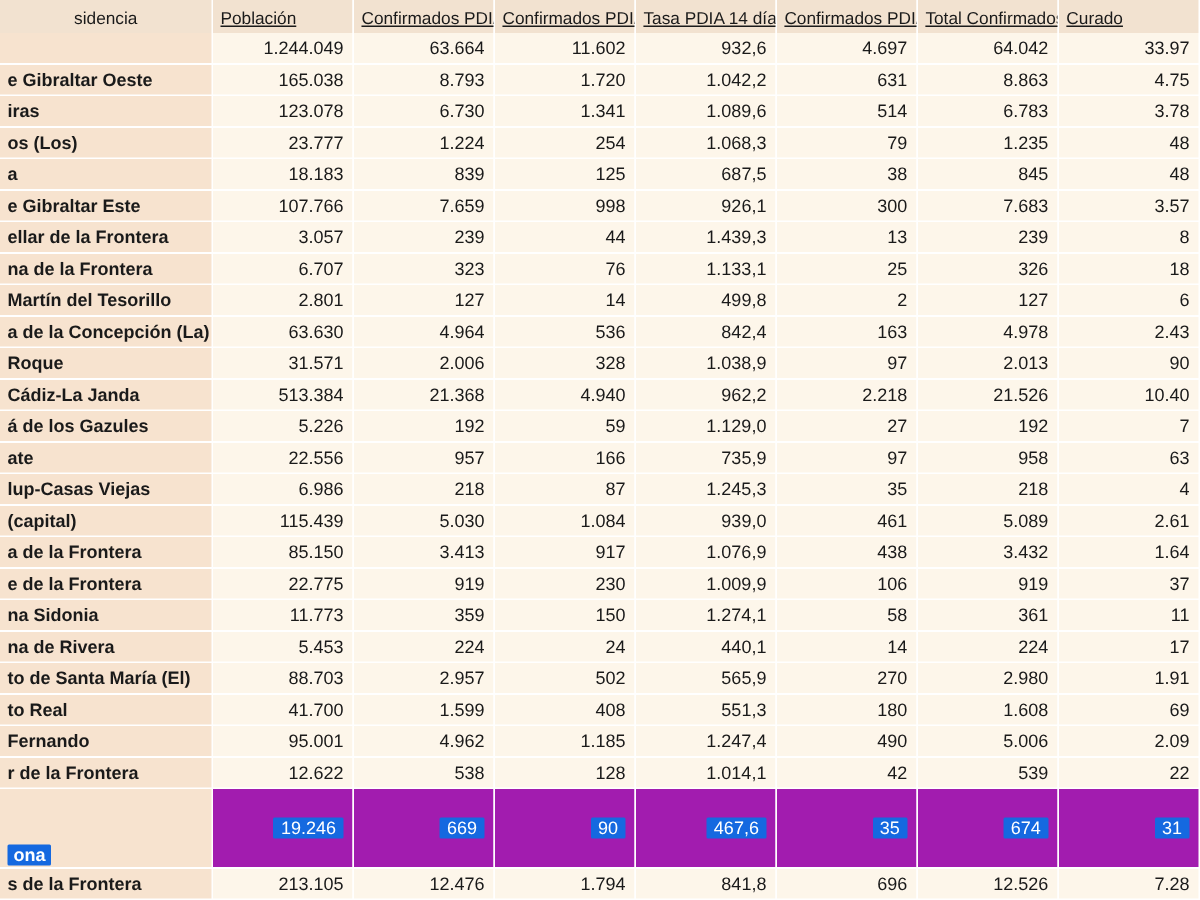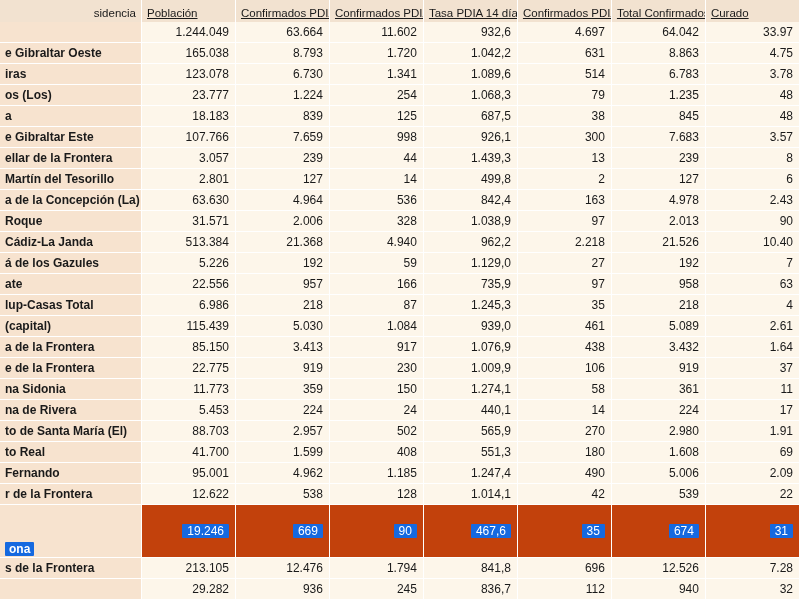--- a/index.html
+++ b/index.html
@@ -18,21 +18,21 @@
     width:800px;
     table-layout:fixed;
   }
   col.c-name{width:140px;}
   col.c-num{width:93px;}
   thead th{
     background:#f2e2d0;
     color:#1a1a1a;
     font-weight:normal;
     font-size:11.5px;
-    text-align:right;
+    text-align:center;
     padding:2px 5px 3px 5px;
     height:17px;
     vertical-align:bottom;
     white-space:nowrap;
     overflow:hidden;
     border-right:1px solid #ffffff;
   }
   thead th.num{text-align:left;text-decoration:underline;}
   tbody td{
     height:18px;
@@ -53,21 +53,21 @@
     background:#fdf6ea;
     text-align:right;
     border-bottom:1px solid #ffffff;
     border-right:1px solid #ffffff;
   }
   tbody tr.selected td.name{
     background:#f7e3cf;
     color:#1a1a1a;
   }
   tbody tr.selected td.num{
-    background:#c2410c;
+    background:#a21caf;
     padding-left:26px;
   }
   tbody tr.selected td.num span.sel{
     background:#1569e0;
     color:#ffffff;
     display:inline-block;
     padding:0 5px;
     border-radius:1px;
   }
   tbody tr.selected td.name span.sel{
@@ -171,20 +171,30 @@
           <td class="name">ellar de la Frontera</td>
           <td class="num">3.057</td>
           <td class="num">239</td>
           <td class="num">44</td>
           <td class="num">1.439,3</td>
           <td class="num">13</td>
           <td class="num">239</td>
           <td class="num">8</td>
         </tr>
         <tr>
+          <td class="name">na de la Frontera</td>
+          <td class="num">6.707</td>
+          <td class="num">323</td>
+          <td class="num">76</td>
+          <td class="num">1.133,1</td>
+          <td class="num">25</td>
+          <td class="num">326</td>
+          <td class="num">18</td>
+        </tr>
+        <tr>
           <td class="name">Martín del Tesorillo</td>
           <td class="num">2.801</td>
           <td class="num">127</td>
           <td class="num">14</td>
           <td class="num">499,8</td>
           <td class="num">2</td>
           <td class="num">127</td>
           <td class="num">6</td>
         </tr>
         <tr>
@@ -231,21 +241,21 @@
           <td class="name">ate</td>
           <td class="num">22.556</td>
           <td class="num">957</td>
           <td class="num">166</td>
           <td class="num">735,9</td>
           <td class="num">97</td>
           <td class="num">958</td>
           <td class="num">63</td>
         </tr>
         <tr>
-          <td class="name">lup-Casas Total</td>
+          <td class="name">lup-Casas Viejas</td>
           <td class="num">6.986</td>
           <td class="num">218</td>
           <td class="num">87</td>
           <td class="num">1.245,3</td>
           <td class="num">35</td>
           <td class="num">218</td>
           <td class="num">4</td>
         </tr>
         <tr>
           <td class="name">(capital)</td>

